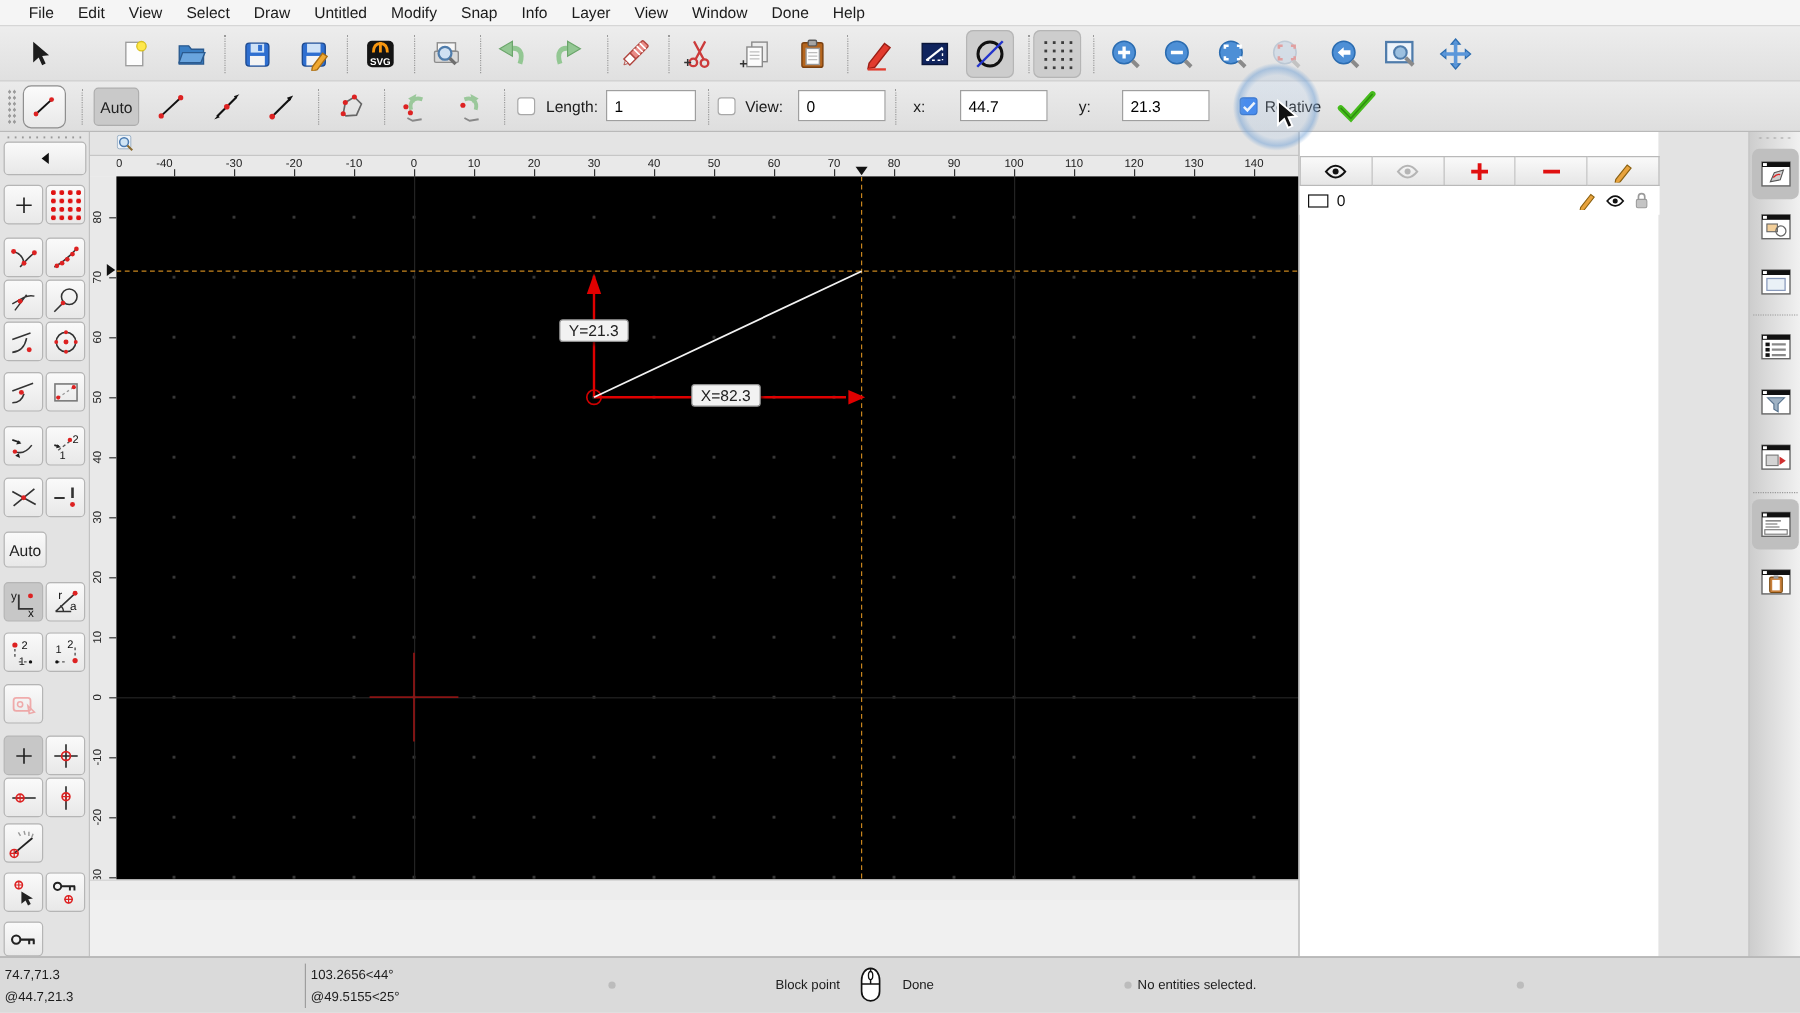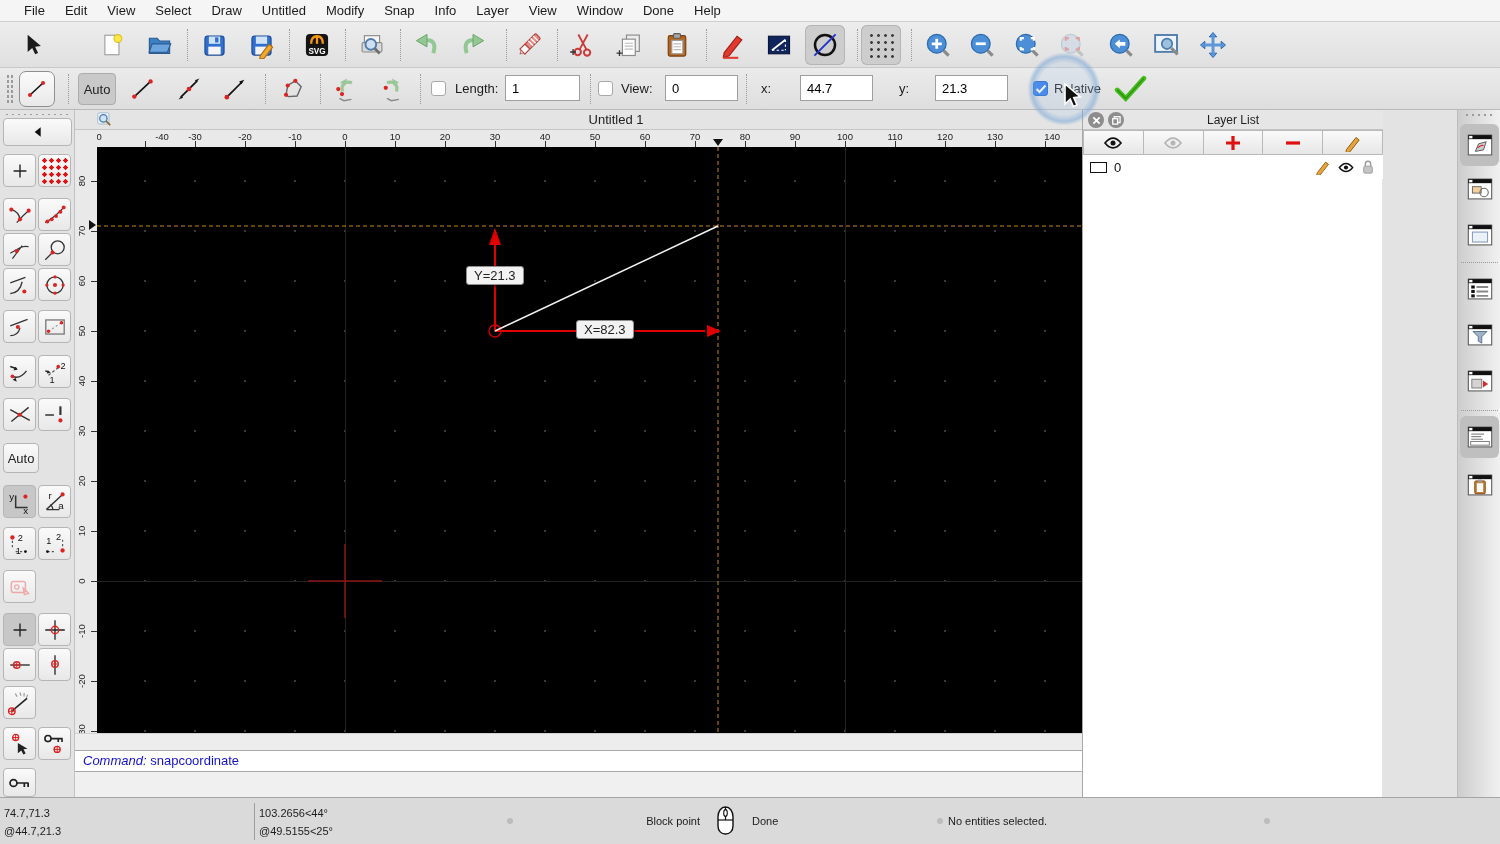--- a/index.html
+++ b/index.html
@@ -659,28 +659,27 @@
       </div>
     </div>
 
     <div class="docwin">
       <div class="doc-titlebar">
         <svg class="doc-icon" width="16" height="16" viewBox="0 0 20 20">
             <rect x="1" y="1" width="14" height="14" rx="2" fill="#eef3f8" stroke="#9ab0c6"></rect>
             <circle cx="8" cy="8" r="4.6" fill="#cfe4f4" stroke="#4a7ab0" stroke-width="1.6"></circle>
             <path d="M11.5 11.5l5 5" stroke="#8a6a30" stroke-width="2.2"></path>
           </svg>
-        <div class="doc-title">Untitled 1</div>
       </div>
 
       <div class="corner"></div>
       <div class="hruler">
         <div class="hr-marker" style="left:616px"></div>
       <span class="hr-num" style="left: -17px;">-50</span>
-          <span class="hr-num" style="left: 50px;">-40</span>
+          <span class="hr-num" style="left: 25px;">-40</span>
           <i class="hr-tick" style="left: 48px;"></i>
           <span class="hr-num" style="left: 83px;">-30</span>
           <i class="hr-tick" style="left: 98px;"></i>
           <span class="hr-num" style="left: 133px;">-20</span>
           <i class="hr-tick" style="left: 148px;"></i>
           <span class="hr-num" style="left: 183px;">-10</span>
           <i class="hr-tick" style="left: 198px;"></i>
           <span class="hr-num" style="left: 233px;">0</span>
           <i class="hr-tick" style="left: 248px;"></i>
           <span class="hr-num" style="left: 283px;">10</span>
@@ -702,21 +701,21 @@
           <span class="hr-num" style="left: 683px;">90</span>
           <i class="hr-tick" style="left: 698px;"></i>
           <span class="hr-num" style="left: 733px;">100</span>
           <i class="hr-tick" style="left: 748px;"></i>
           <span class="hr-num" style="left: 783px;">110</span>
           <i class="hr-tick" style="left: 798px;"></i>
           <span class="hr-num" style="left: 833px;">120</span>
           <i class="hr-tick" style="left: 848px;"></i>
           <span class="hr-num" style="left: 883px;">130</span>
           <i class="hr-tick" style="left: 898px;"></i>
-          <span class="hr-num" style="left: 933px; text-align: right;">140</span>
+          <span class="hr-num" style="left: 933px;">140</span>
           <i class="hr-tick" style="left: 948px;"></i>
           <span class="hr-num" style="left: 983px;">150</span>
           <i class="hr-tick" style="left: 998px;"></i>
         </div>
       <div class="vruler">
         <div class="vr-marker" style="top:73px"></div>
       <span class="vr-num" style="top: 25px;">80</span>
           <i class="vr-tick" style="top: 34px;"></i>
           <span class="vr-num" style="top: 75px;">70</span>
           <i class="vr-tick" style="top: 84px;"></i>
@@ -769,41 +768,23 @@
         <div class="dimlabel" style="left:479px;top:173px">X=82.3</div>
       </div>
 
       <div class="vgutter">
         <div class="vthumb"></div>
       </div>
       <div class="bstrip">
         <div class="gridstatus">10 &lt; 100</div>
       </div>
 
-      <div class="cmdhist">
-        <span class="prompt">Command:</span>
-        <span> </span><span>snapcoordinate</span>
-      </div>
     </div>
 
     <div class="layerpanel">
-      <div class="lp-header">
-        <div class="wbtn" style="left:5px">
-          <svg width="9" height="9" viewBox="0 0 10 10">
-              <path d="M1.5 1.5l7 7M8.5 1.5l-7 7" stroke="#fff" stroke-width="2"></path>
-            </svg>
-        </div>
-        <div class="wbtn" style="left:25px">
-          <svg width="9" height="9" viewBox="0 0 10 10">
-              <rect x="2.5" y=".8" width="6.5" height="6.5" fill="none" stroke="#fff" stroke-width="1.4"></rect>
-              <rect x=".8" y="3" width="5.5" height="6" fill="#8d8d8d" stroke="#fff" stroke-width="1.4"></rect>
-            </svg>
-        </div>
-        <div class="lp-title">Layer List</div>
-      </div>
       <div class="lp-toolbar">
         <div class="lp-tbtn">
           <svg width="20" height="18" viewBox="0 0 20 18">
               <path d="M2 9c5.3-6.5 10.7-6.5 16 0-5.3 6.5-10.7 6.5-16 0z" fill="none" stroke="#111" stroke-width="1.7"></path>
               <circle cx="10" cy="9" r="2.5" fill="#111"></circle>
             </svg>
         </div>
         <div class="lp-tbtn">
           <svg width="20" height="18" viewBox="0 0 20 18">
               <path d="M2 9c5.3-6.5 10.7-6.5 16 0-5.3 6.5-10.7 6.5-16 0z" fill="none" stroke="#b5b5b5" stroke-width="1.7"></path>

